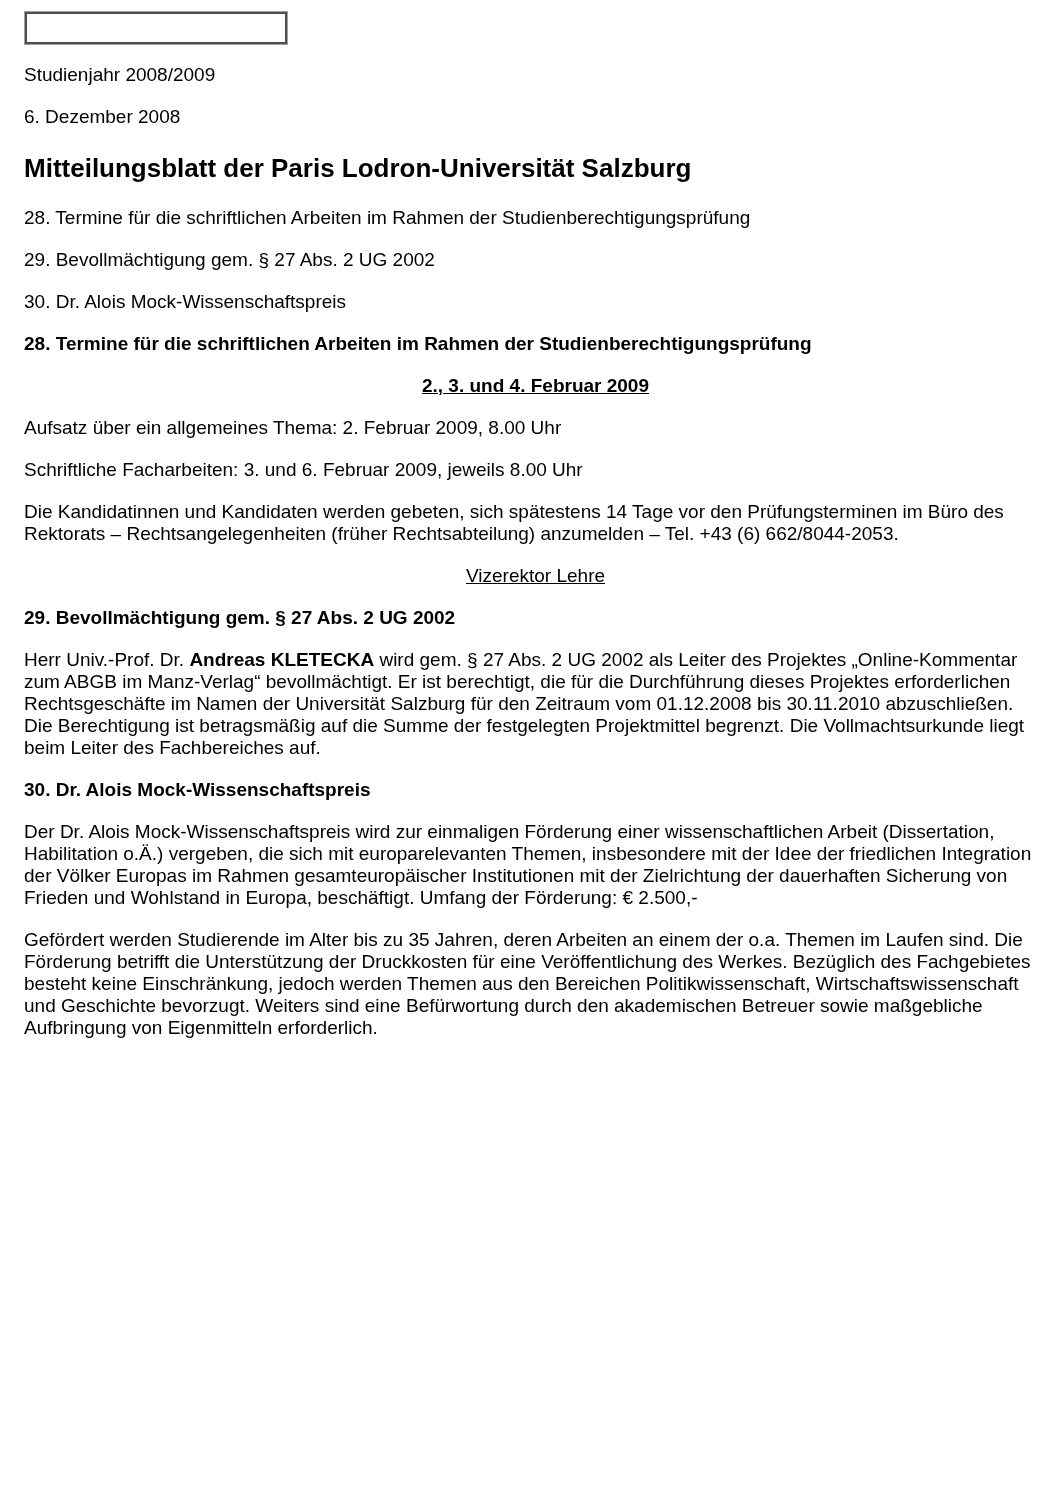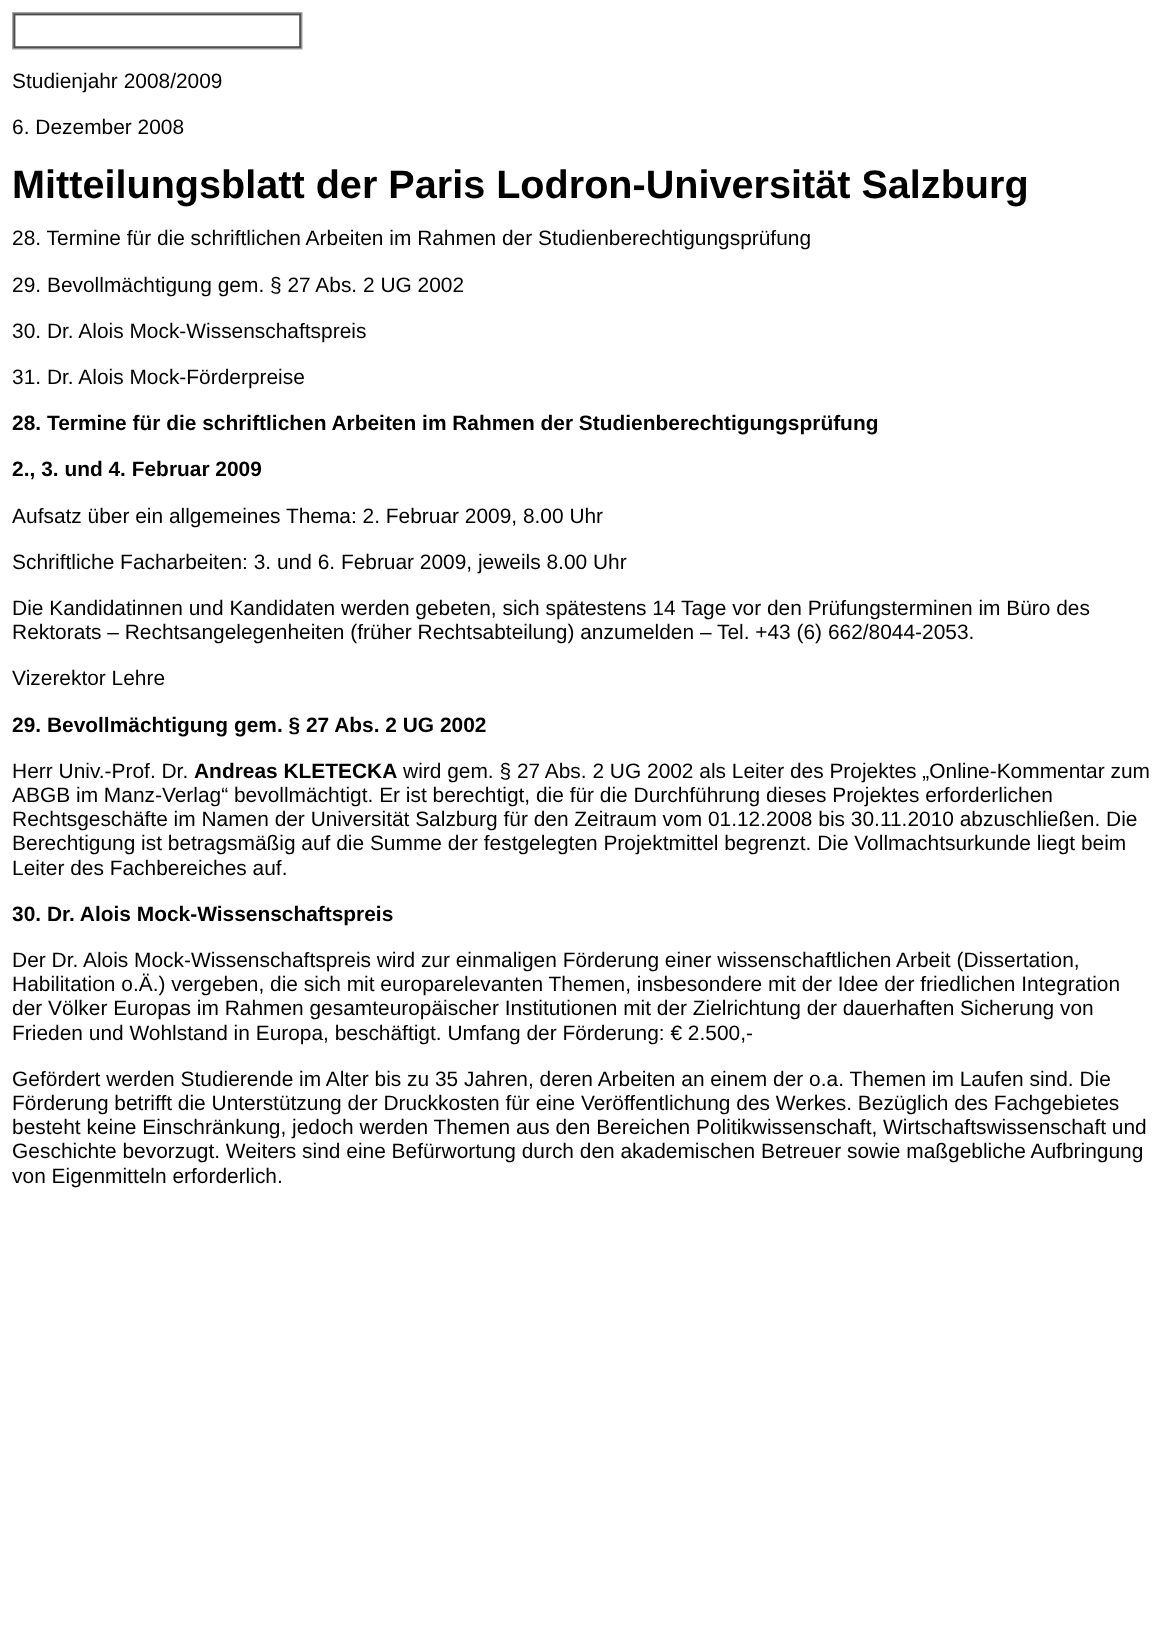--- a/index.html
+++ b/index.html
@@ -6,39 +6,41 @@
     margin: 0;
     padding: 0;
     background: #ffffff;
     color: #000000;
   }
   .page {
     box-sizing: border-box;
     width: 1058px;
     min-height: 1497px;
     background: #ffffff;
-    padding: 11px 11px 40px 11px;
+    padding: 11px 11px 40px 24px;
     font-family: "Liberation Sans", sans-serif;
     font-size: 19px;
     line-height: 22px;
     color: #000000;
   }
   .page p {
     margin: 20px 0;
   }
   h1.doc-title {
-    font-size: 36px;
+    font-size: 26px;
     line-height: 34px;
     font-weight: bold;
     margin: 23px 0 22px 0;
   }
   .heading {
     font-weight: bold;
   }
   .center {
+    text-align: center;
+    text-decoration: underline;
   }
   .legacy-input {
     display: block;
     box-sizing: border-box;
     width: 262px;
     height: 32px;
     margin: 1px 0 0 1px;
     padding: 3px 5px;
     background: #ffffff;
     border: 2px solid #4f4f4f;
@@ -58,21 +60,20 @@
   <input type="text" class="legacy-input" value="" style="">
 
   <p>Studienjahr 2008/2009</p>
   <p>6. Dezember 2008</p>
 
   <h1 class="doc-title">Mitteilungsblatt der Paris Lodron-Universität Salzburg</h1>
 
   <p>28. Termine für die schriftlichen Arbeiten im Rahmen der Studienberechtigungsprüfung</p>
   <p>29. Bevollmächtigung gem. § 27 Abs. 2 UG 2002</p>
   <p>30. Dr. Alois Mock-Wissenschaftspreis</p>
-  <p>31. Dr. Alois Mock-Förderpreise</p>
 
   <p class="heading">28. Termine für die schriftlichen Arbeiten im Rahmen der Studienberechtigungsprüfung</p>
   <p class="heading center">2., 3. und 4. Februar 2009</p>
   <p>Aufsatz über ein allgemeines Thema: 2. Februar 2009, 8.00 Uhr</p>
   <p>Schriftliche Facharbeiten: 3. und 6. Februar 2009, jeweils 8.00 Uhr</p>
   <p>Die Kandidatinnen und Kandidaten werden gebeten, sich spätestens 14 Tage vor den Prüfungsterminen im Büro des Rektorats – Rechtsangelegenheiten (früher Rechtsabteilung) anzumelden – Tel. +43 (6) 662/8044-2053.</p>
   <p class="center">Vizerektor Lehre</p>
 
   <p class="heading">29. Bevollmächtigung gem. § 27 Abs. 2 UG 2002</p>
   <p><span>Herr Univ.-Prof. Dr. </span><b>Andreas KLETECKA</b><span> wird gem. § 27 Abs. 2 UG 2002 als Leiter des Projektes „Online-Kommentar zum ABGB im Manz-Verlag“ bevollmächtigt. Er ist berechtigt, die für die Durchführung dieses Projektes erforderlichen Rechtsgeschäfte im Namen der Universität Salzburg für den Zeitraum vom 01.12.2008 bis 30.11.2010 abzuschließen. Die Berechtigung ist betragsmäßig auf die Summe der festgelegten Projektmittel begrenzt. Die Vollmachtsurkunde liegt beim Leiter des Fachbereiches auf.</span></p>

